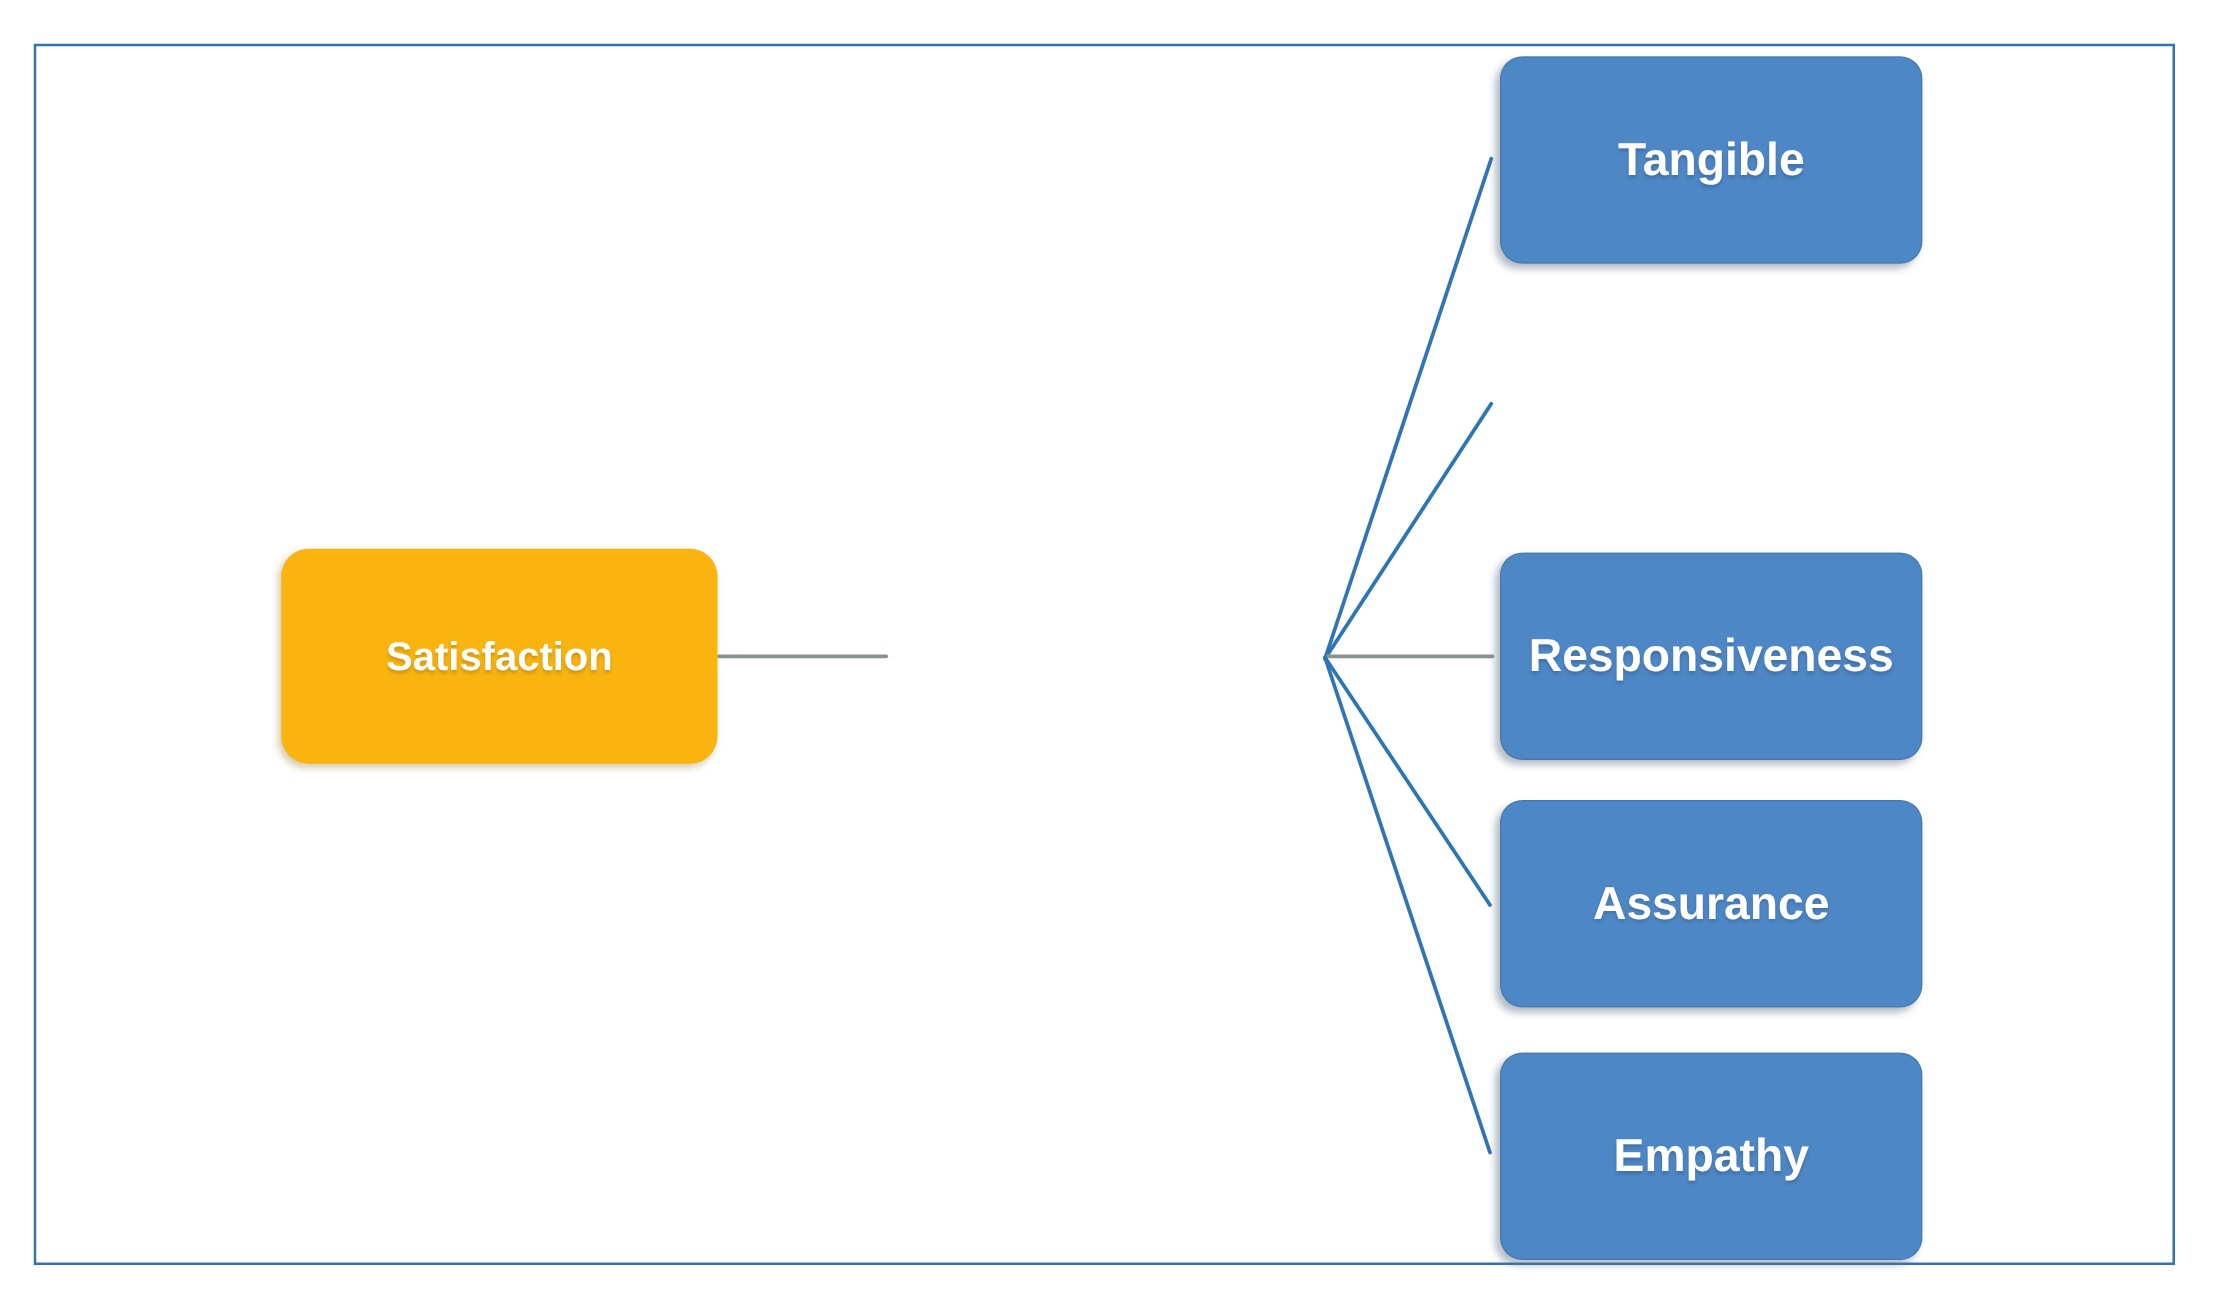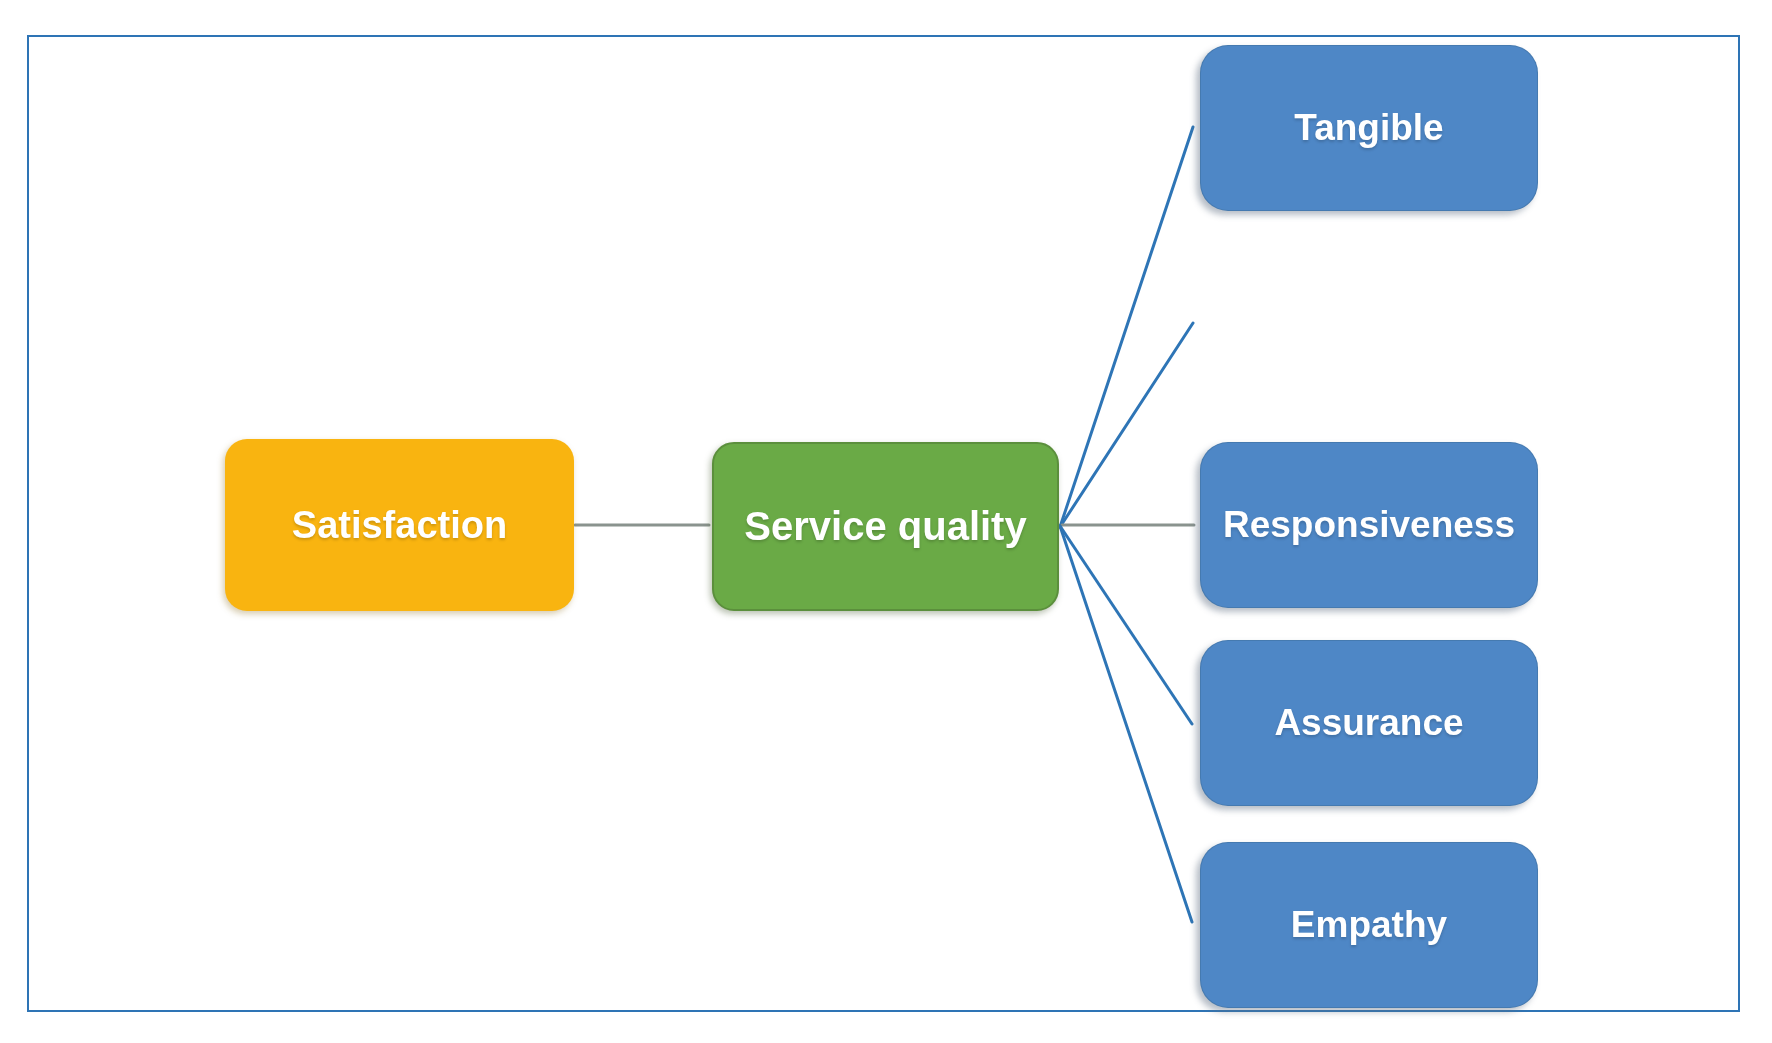--- a/index.html
+++ b/index.html
@@ -56,38 +56,38 @@
     box-sizing: border-box;
   }
   .node-satisfaction {
     left: 225px;
     top: 439px;
     width: 349px;
     height: 172px;
     border-radius: 22px;
     background: var(--node-satisfaction, #F9B410);
     box-shadow: -2px 3px 6px rgba(140,110,30,0.35);
-    font-size: 38px;
+    font-size: 32px;
   }
   .node-service-quality {
     left: 712px;
     top: 442px;
     width: 347px;
     height: 169px;
     border-radius: 22px;
     background: var(--node-service-quality, #6AAA46);
     border: 2px solid var(--node-service-quality-border, #5B8F3C);
     box-shadow: -2px 3px 6px rgba(80,100,60,0.40);
     font-size: 40px;
   }
   .node-dimension {
     left: 1200px;
     width: 338px;
     height: 166px;
-    border-radius: 28px;
+    border-radius: 18px;
     background: var(--node-dimension, #4E87C6);
     border: 1px solid rgba(62,111,158,0.55);
     box-shadow: -4px 4px 6px rgba(95,110,130,0.45);
     font-size: 37px;
   }
   .dim-0 { top: 45px; }
   .dim-1 { top: 240px; }
   .dim-2 { top: 442px; }
   .dim-3 { top: 640px; text-align: center; }
   .dim-4 { top: 842px; }
@@ -105,23 +105,20 @@
     <line class="edge-blue" x1="1060" y1="527" x2="1193" y2="323"></line>
     <line class="edge-gray" x1="1062" y1="525" x2="1194" y2="525"></line>
     <line class="edge-blue" x1="1060" y1="526" x2="1192" y2="724"></line>
     <line class="edge-blue" x1="1060" y1="526" x2="1192" y2="922"></line>
   </svg>
 
   <div class="node node-satisfaction">
     <span>Satisfaction</span>
   </div>
 
-  <div class="node node-service-quality">
-    <span>Service quality</span>
-  </div>
 
   <div class="node node-dimension dim-0">
     <span>Tangible</span>
   </div>
 
 
   <div class="node node-dimension dim-2">
     <span>Responsiveness</span>
   </div>
 

